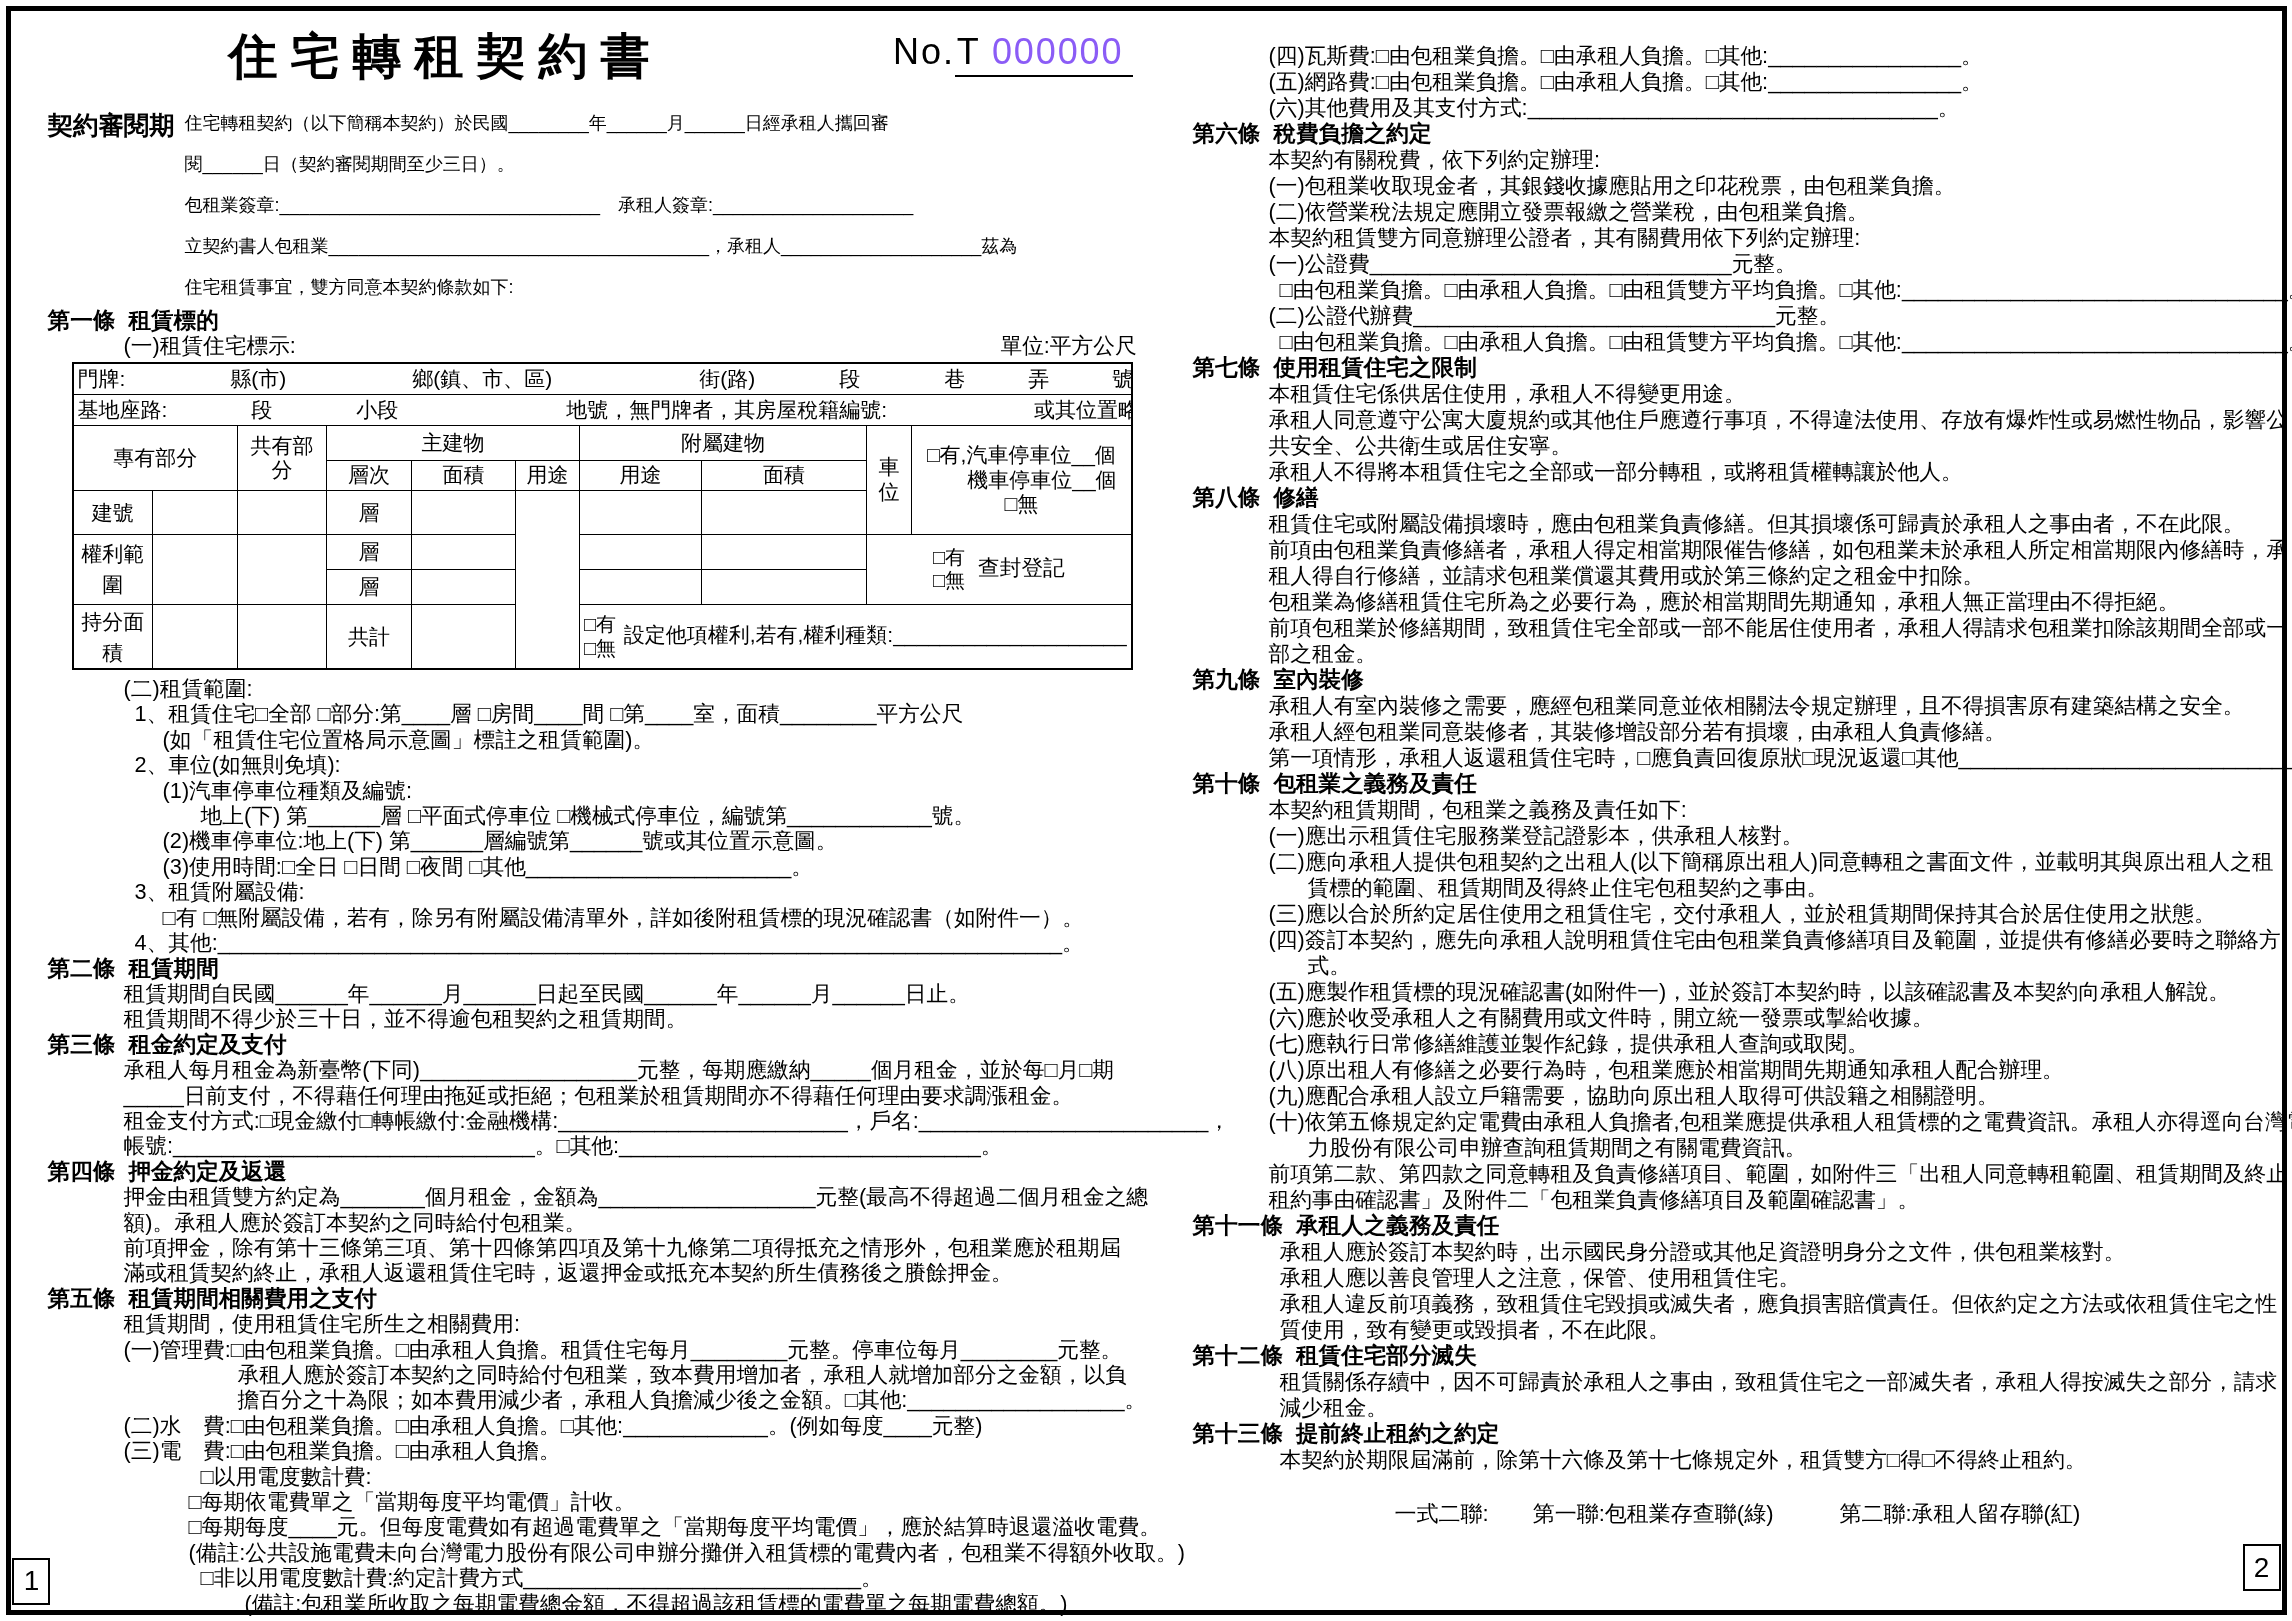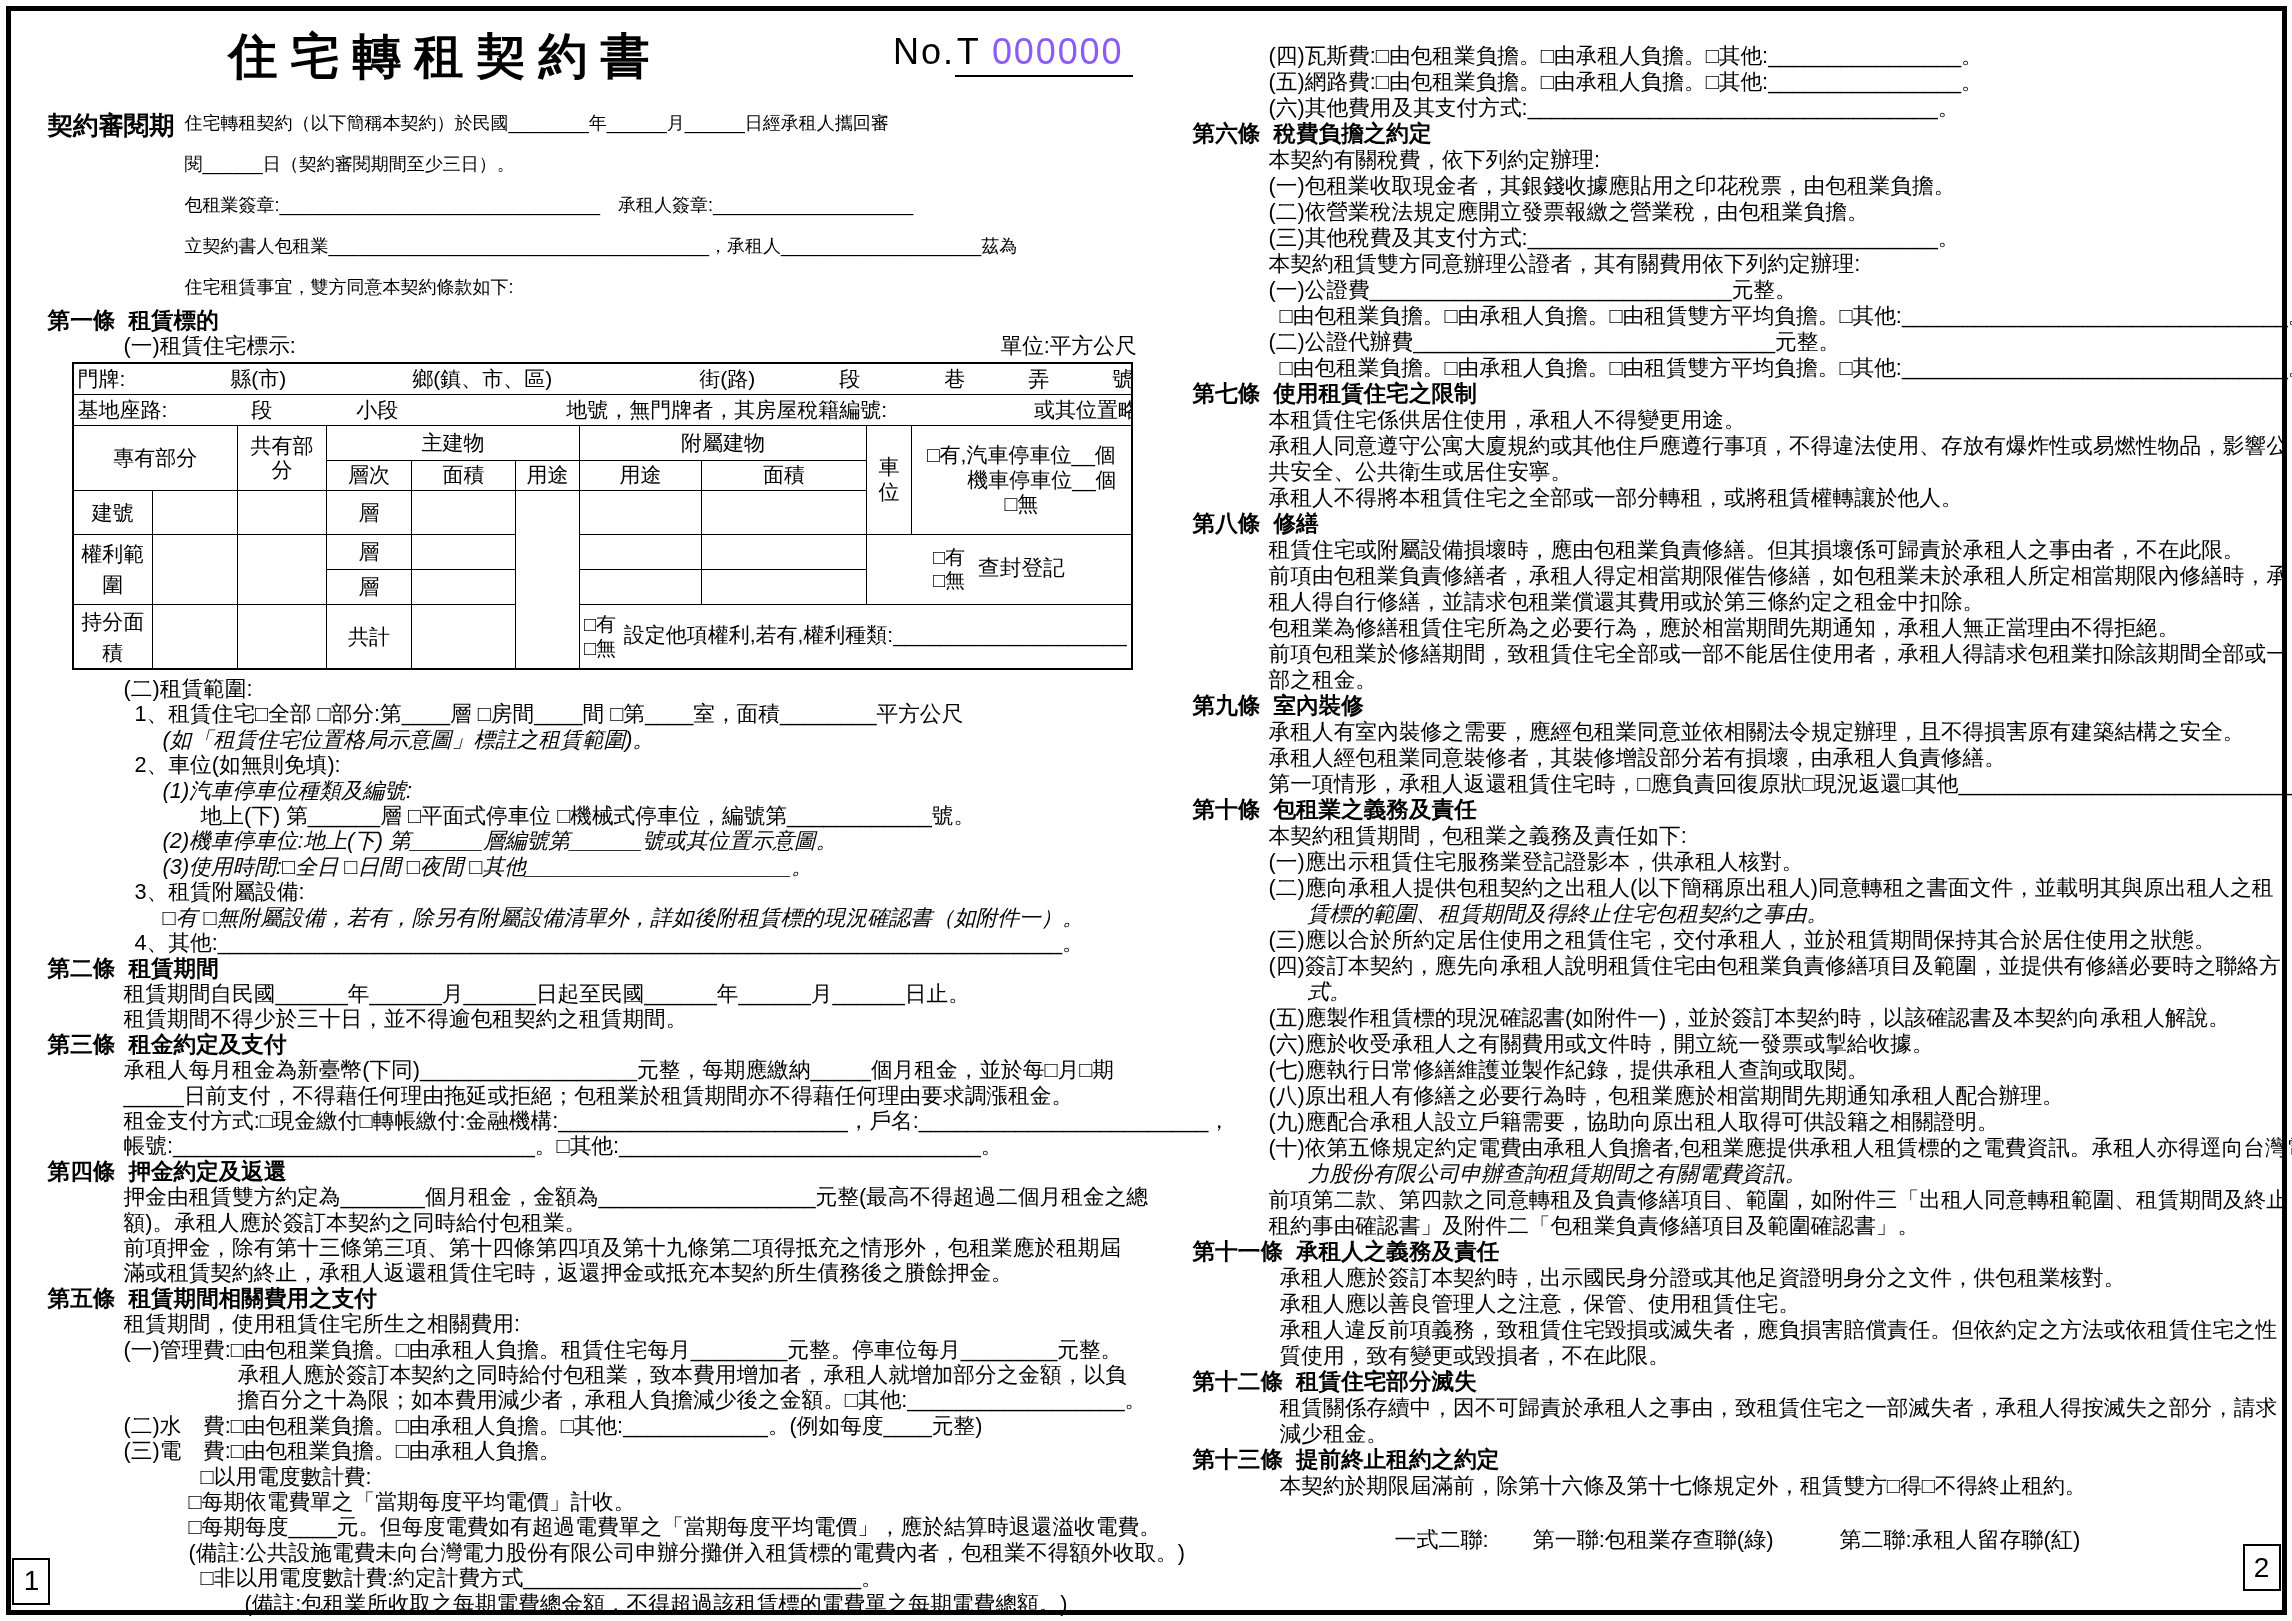--- a/index.html
+++ b/index.html
@@ -20,21 +20,21 @@
   .plabel{position:absolute;left:28px;top:6.6px;font-weight:bold;font-size:25.4px;}
   .plines{margin-left:137px;}
   .plines .ln{font-size:18px;line-height:41px;white-space:nowrap;}
   
   .ln{font-size:21.7px;line-height:25.4px;white-space:nowrap;}
   .col2 .ln{line-height:26px;}
   .hd{font-weight:bold;font-size:22.6px;}
   .slbl{margin-right:13px;font-weight:bold;}
   .flex{display:flex;justify-content:space-between;}
   .i0{margin-left:28px;} .i1{margin-left:104px;} .i2{margin-left:115px;}
-  .i3{margin-left:143px;font-style:italic;} .i4{margin-left:181px;} .i5{margin-left:169px;}
+  .i3{margin-left:143px;} .i4{margin-left:181px;} .i5{margin-left:169px;}
   .i6{margin-left:218px;} .i7{margin-left:225px;}
   
   table.prop{border-collapse:collapse;margin:3.8px 0 5.6px 52px;width:1059px;table-layout:fixed;}
   table.prop td{border:1.9px solid #000;font-size:21px;padding:0.9px 3.8px;text-align:center;vertical-align:middle;overflow:hidden;}
   table.prop{border:2.8px solid #000;}
   td.lft{text-align:left;padding-left:7.5px;white-space:nowrap;}
   td.rt{text-align:right;padding-right:9.4px;}
   td.narrow{word-break:break-all;padding:0 22.6px;line-height:24.5px;}
   td.wb{word-break:break-all;padding:0 17px;line-height:31px;margin-left:10px;}
   td.vert{word-break:break-all;padding:0 11.3px;line-height:24.5px;}
@@ -217,21 +217,20 @@
 
     <div class="col col2">
       <div>
           <div class="ln i1"><span>(四)瓦斯費:□由包租業負擔。□由承租人負擔。□其他:________________。</span></div>
           <div class="ln i1"><span>(五)網路費:□由包租業負擔。□由承租人負擔。□其他:________________。</span></div>
           <div class="ln i1"><span>(六)其他費用及其支付方式:__________________________________。</span></div>
           <div class="ln i0 hd"><span class="slbl">第六條</span><span>稅費負擔之約定</span></div>
           <div class="ln i1"><span>本契約有關稅費，依下列約定辦理:</span></div>
           <div class="ln i1"><span>(一)包租業收取現金者，其銀錢收據應貼用之印花稅票，由包租業負擔。</span></div>
           <div class="ln i1"><span>(二)依營業稅法規定應開立發票報繳之營業稅，由包租業負擔。</span></div>
-          <div class="ln i1"><span>(三)其他稅費及其支付方式:__________________________________。</span></div>
           <div class="ln i1"><span>本契約租賃雙方同意辦理公證者，其有關費用依下列約定辦理:</span></div>
           <div class="ln i1"><span>(一)公證費______________________________元整。</span></div>
           <div class="ln i2"><span>□由包租業負擔。□由承租人負擔。□由租賃雙方平均負擔。□其他:________________________________。</span></div>
           <div class="ln i1"><span>(二)公證代辦費______________________________元整。</span></div>
           <div class="ln i2"><span>□由包租業負擔。□由承租人負擔。□由租賃雙方平均負擔。□其他:________________________________。</span></div>
           <div class="ln i0 hd"><span class="slbl">第七條</span><span>使用租賃住宅之限制</span></div>
           <div class="ln i1"><span>本租賃住宅係供居住使用，承租人不得變更用途。</span></div>
           <div class="ln i1"><span>承租人同意遵守公寓大廈規約或其他住戶應遵行事項，不得違法使用、存放有爆炸性或易燃性物品，影響公</span></div>
           <div class="ln i1"><span>共安全、公共衛生或居住安寧。</span></div>
           <div class="ln i1"><span>承租人不得將本租賃住宅之全部或一部分轉租，或將租賃權轉讓於他人。</span></div>

